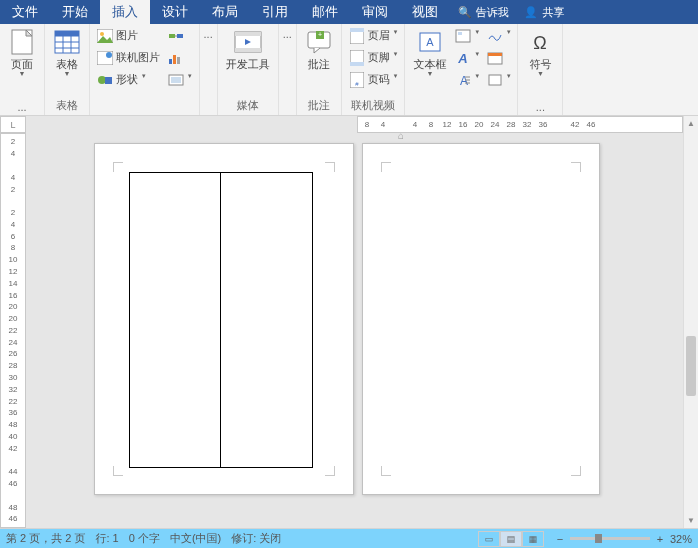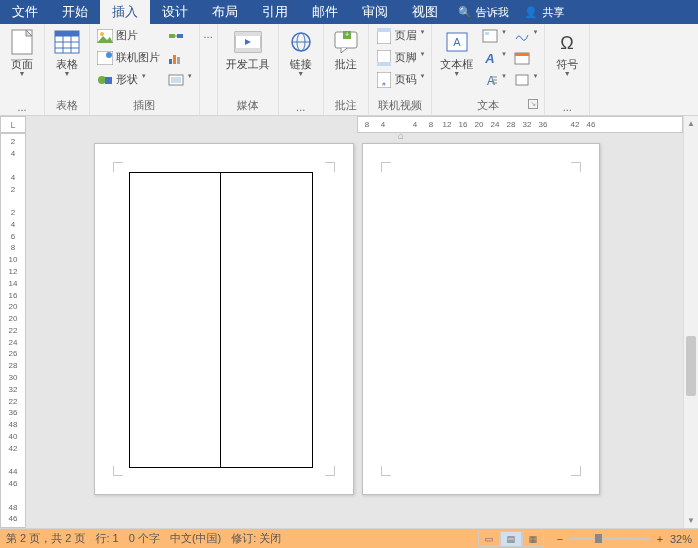--- a/index.html
+++ b/index.html
@@ -47,21 +47,21 @@
 .tbl { position: absolute; top: 28px; left: 34px; display: flex; }
 .tbl .cell { width: 92px; height: 296px; border: 1px solid #000; }
 .tbl .cell + .cell { border-left: none; }
 
 .scroll-v { position: absolute; top: 0; right: 0; width: 15px; bottom: 0; background: #f1f1f1; border-left: 1px solid #ddd; }
 .scroll-v .thumb { position: absolute; top: 220px; left: 2px; right: 2px; height: 60px; background: #c8c8c8; border-radius: 2px; }
 .scroll-v .btn { position: absolute; left: 0; right: 0; height: 15px; display: flex; align-items: center; justify-content: center; color: #888; font-size: 8px; }
 .scroll-v .btn.up { top: 0; }
 .scroll-v .btn.down { bottom: 0; }
 
-.statusbar { position: absolute; bottom: 0; left: 0; right: 0; height: 20px; background: #fdba74; border-top: 1px solid #d4d4d4; display: flex; align-items: center; font-size: 11px; color: #555; padding: 0 6px; gap: 10px; }
+.statusbar { position: absolute; bottom: 0; left: 0; right: 0; height: 20px; background: #7dd3fc; border-top: 1px solid #d4d4d4; display: flex; align-items: center; font-size: 11px; color: #555; padding: 0 6px; gap: 10px; }
 .statusbar .spacer { flex: 1; }
 .view-btns { display: flex; gap: 0; }
 .view-btn { width: 22px; height: 16px; border: 1px solid #ccc; display: flex; align-items: center; justify-content: center; font-size: 9px; color: #666; }
 .view-btn.active { background: #d0e0f0; }
 .zoom { display: flex; align-items: center; gap: 4px; }
 .zoom-slider { width: 80px; height: 3px; background: #c8c8c8; position: relative; }
 .zoom-slider .knob { position: absolute; left: 25px; top: -3px; width: 7px; height: 9px; background: #888; }
 .zoom-btn { width: 12px; text-align: center; cursor: pointer; }
 </style>
 </head>
@@ -181,21 +181,20 @@
             <div class="icon">
               <svg width="16" height="14">
                 <rect x="1" y="2" width="14" height="10" fill="#fff" stroke="#888"></rect>
                 <rect x="3" y="4" width="10" height="6" fill="#cde"></rect>
               </svg>
             </div>
             <span class="dd">▾</span>
           </div>
       </div>
     </div>
-    <div class="group-label">插图</div>
   </div>
 
   <div class="group">
     <div class="group-label">...</div>
   </div>
 
   <div class="group">
     <div class="group-body">
       <div class="big-btn">
         <div class="icon">
@@ -206,33 +205,20 @@
               <path d="M11 8 L17 11 L11 14 Z" fill="#4472c4"></path>
             </svg>
           </div>
         <div class="label">开发工具</div>
       </div>
     </div>
     <div class="group-label">媒体</div>
   </div>
 
   <div class="group">
-    <div class="group-body">
-      <div class="big-btn">
-        <div class="icon">
-            <svg width="24" height="22">
-              <circle cx="12" cy="11" r="9" fill="none" stroke="#4472c4" stroke-width="1.5"></circle>
-              <ellipse cx="12" cy="11" rx="4" ry="9" fill="none" stroke="#4472c4"></ellipse>
-              <line x1="3" y1="11" x2="21" y2="11" stroke="#4472c4"></line>
-            </svg>
-          </div>
-        <div class="label">链接</div>
-        <div class="dd">▼</div>
-      </div>
-    </div>
     <div class="group-label">...</div>
   </div>
 
   <div class="group">
     <div class="group-body">
       <div class="big-btn">
         <div class="icon">
             <svg width="26" height="24">
               <rect x="2" y="2" width="22" height="16" rx="2" fill="#fff" stroke="#888"></rect>
               <path d="M8 18 L8 23 L14 18" fill="#fff" stroke="#888"></path>
@@ -346,21 +332,20 @@
         <div class="small-btn">
             <div class="icon">
               <svg width="16" height="14">
                 <rect x="2" y="2" width="12" height="10" fill="#fff" stroke="#888"></rect>
               </svg>
             </div>
             <span class="dd">▾</span>
           </div>
       </div>
     </div>
-    <div class="group-label"><span>文本</span><span class="launcher">↘</span></div>
   </div>
 
   <div class="group">
     <div class="group-body">
       <div class="big-btn">
         <div class="icon">
             <svg width="24" height="22">
               <text x="12" y="18" font-size="18" fill="#444" text-anchor="middle">Ω</text>
             </svg>
           </div>

